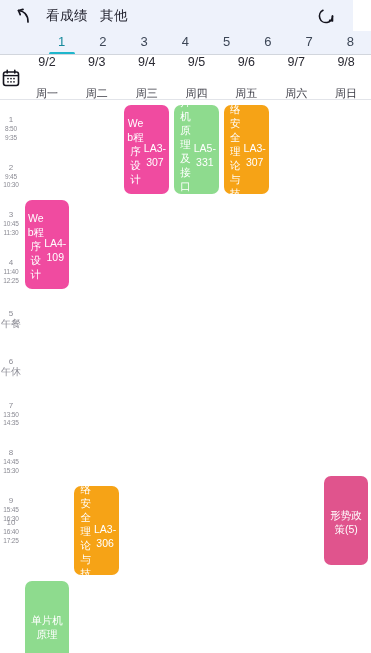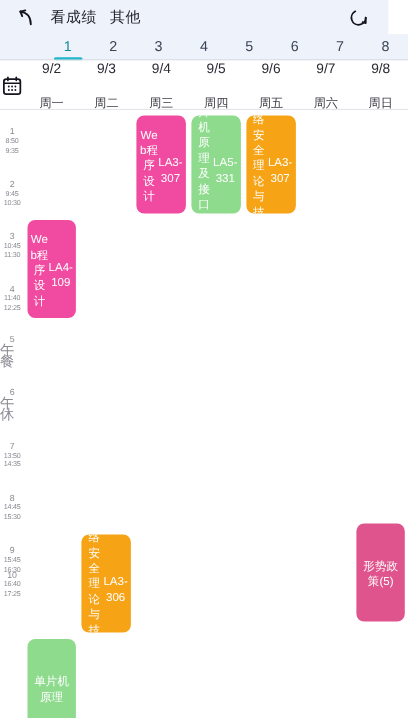--- a/index.html
+++ b/index.html
@@ -80,21 +80,21 @@
   .timecol {
     position: absolute; left: 0; top: 0; width: 22px; height: 553px;
   }
   .timeslot {
     position: absolute; left: 0; width: 22px;
     display: flex; flex-direction: column; align-items: center; justify-content: center;
     color: #8a8a93;
   }
   .ts-num { font-size: 8px; line-height: 10px; }
   .ts-t  { font-size: 6.5px; line-height: 8.5px; letter-spacing: -.2px; }
-  .ts-lbl{ font-size: 13px; line-height: 10px; }
+  .ts-lbl{ font-size: 10px; line-height: 10px; }
 
   .gridarea { position: absolute; left: 22px; top: 0; width: 349px; height: 553px; }
 
   
   .card {
     position: absolute; border-radius: 7px; color: #ffffff;
     display: flex; flex-direction: row; align-items: center;
     padding: 8px 3px 6px 3px; overflow: hidden;
   }
   .card-name {

